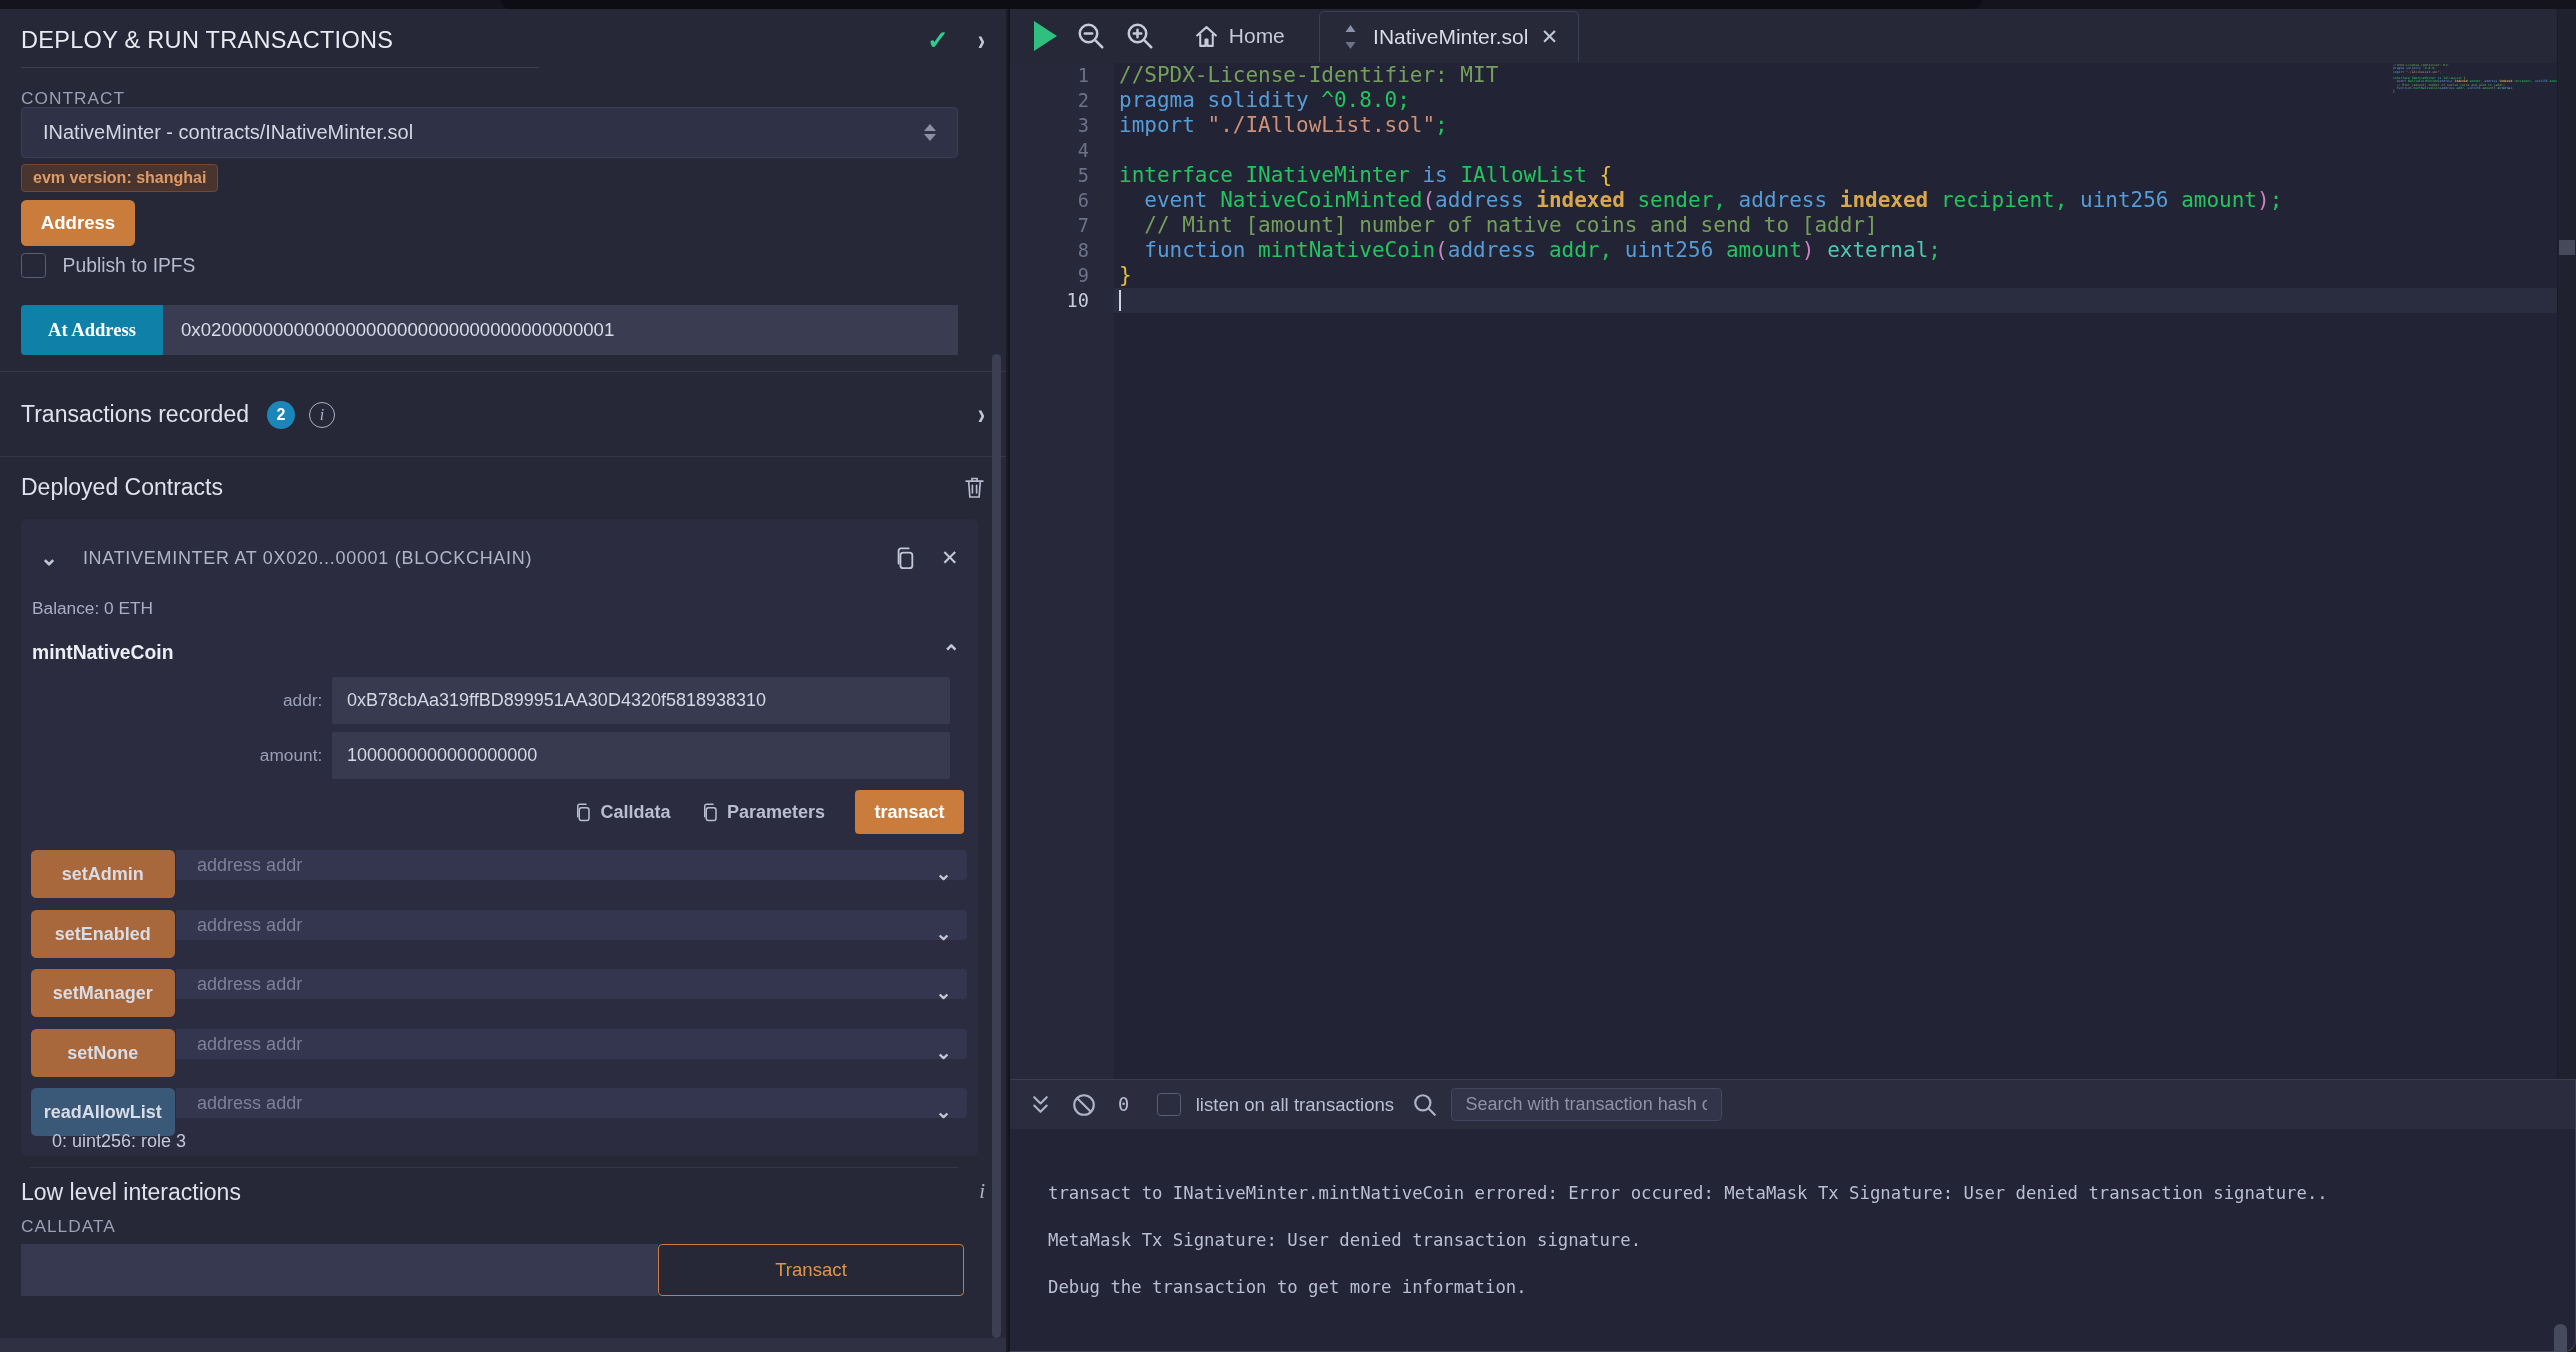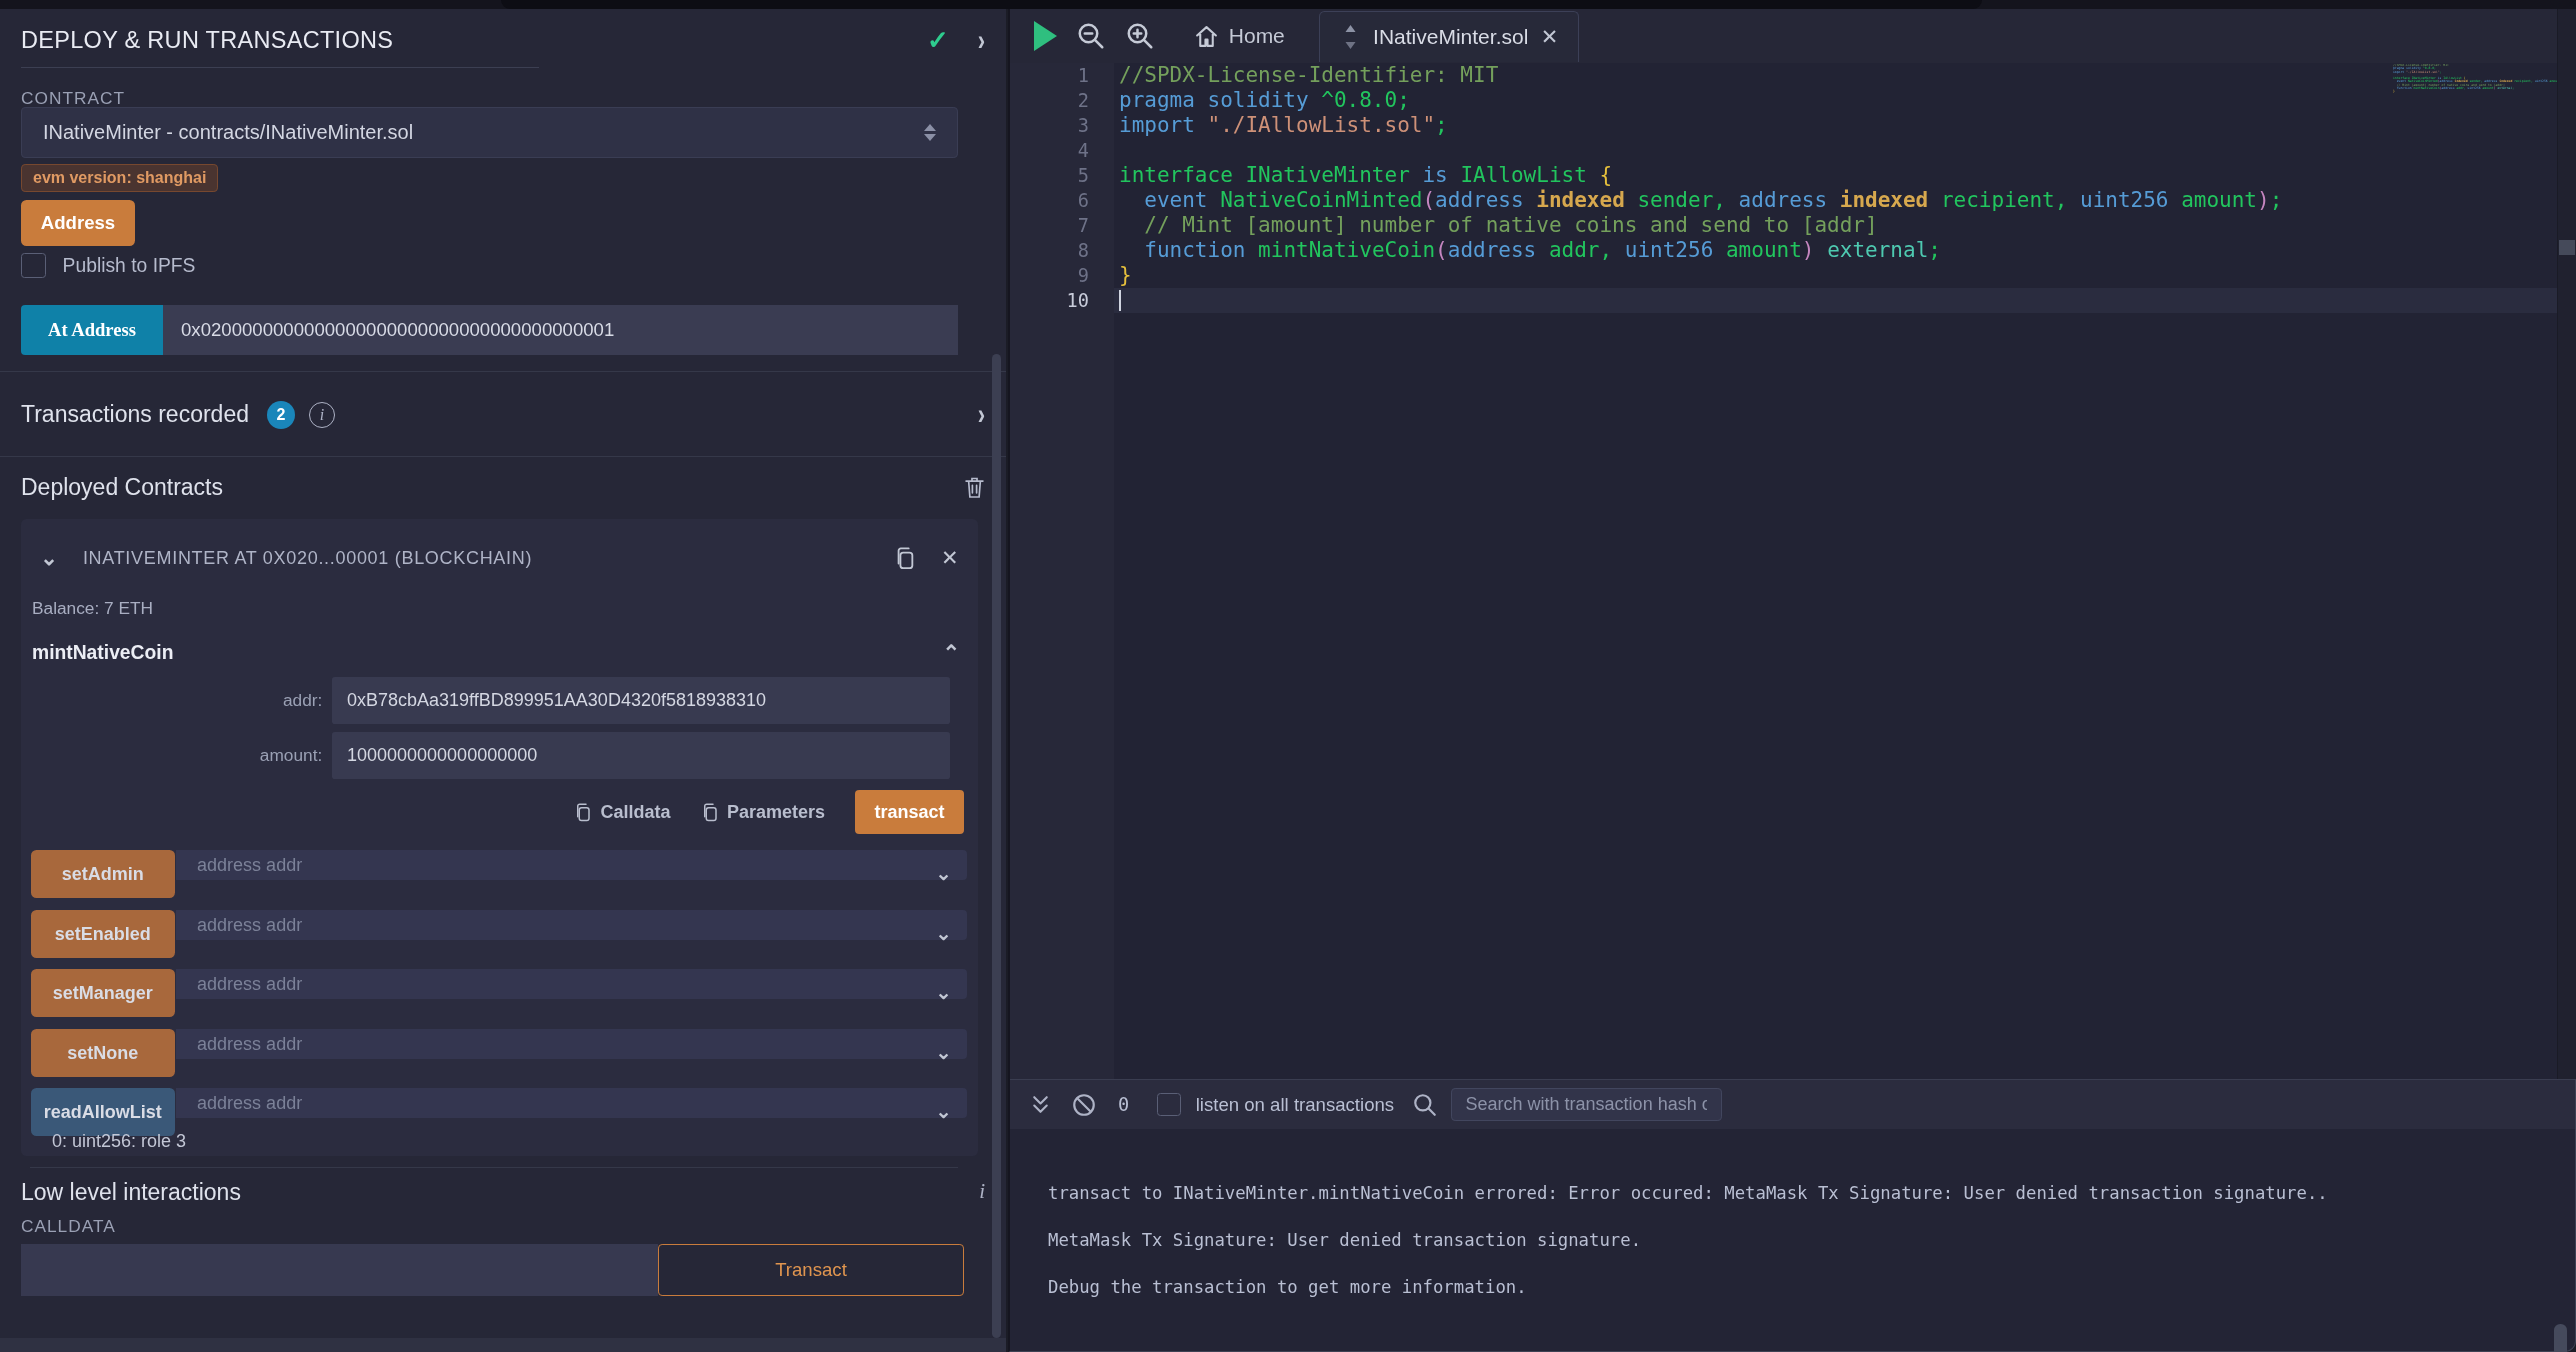--- a/index.html
+++ b/index.html
@@ -223,21 +223,21 @@
       <div class="card-header">
         <div class="chev-down">⌄</div>
         <div class="card-title">INATIVEMINTER AT 0X020...00001 (BLOCKCHAIN)</div>
         <svg class="icon" width="22" height="25" viewBox="0 0 24 27">
           <rect x="7" y="7" width="13" height="17" rx="3" stroke="#c2c7d4" stroke-width="2" fill="none"></rect>
           <path d="M5 19V5a2.5 2.5 0 0 1 2.5-2.5H16" stroke="#c2c7d4" stroke-width="2" fill="none" stroke-linecap="round"></path>
         </svg>
         <div class="x-icon">✕</div>
       </div>
 
-      <div class="balance">Balance: 7 ETH</div>
+      <div class="balance">Balance: 0 ETH</div>
 
       <div class="fn-row">
         <div class="fn-name">mintNativeCoin</div>
         <div class="chev-up">⌃</div>
       </div>
 
       <div id="fields-container">
           <div class="field-row" style="top: 158px;">
             <div class="field-label">addr:</div>
             <input class="field-input" value="0xB78cbAa319ffBD899951AA30D4320f5818938310" style="">

